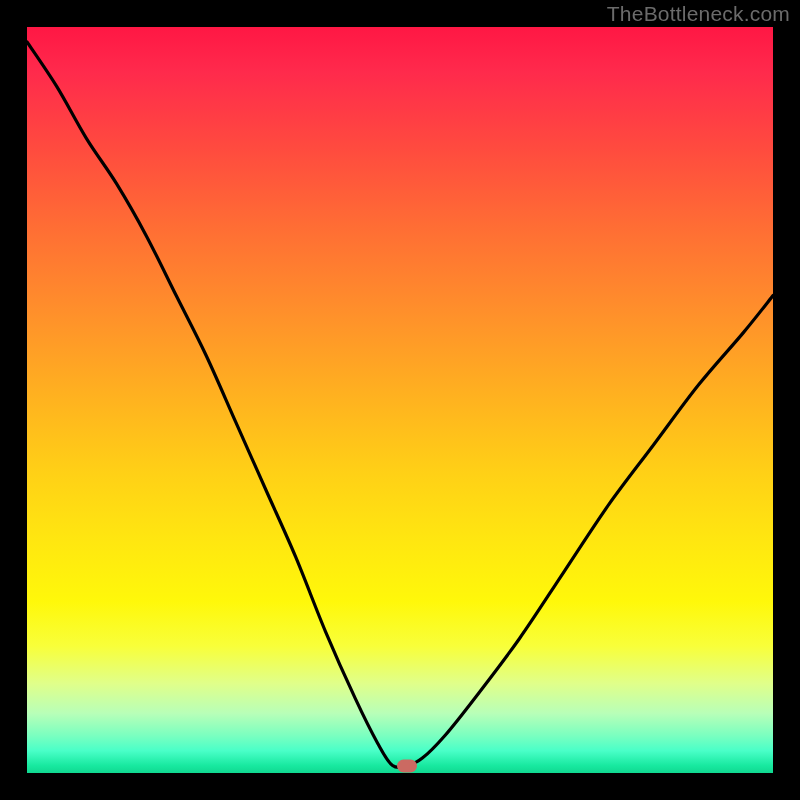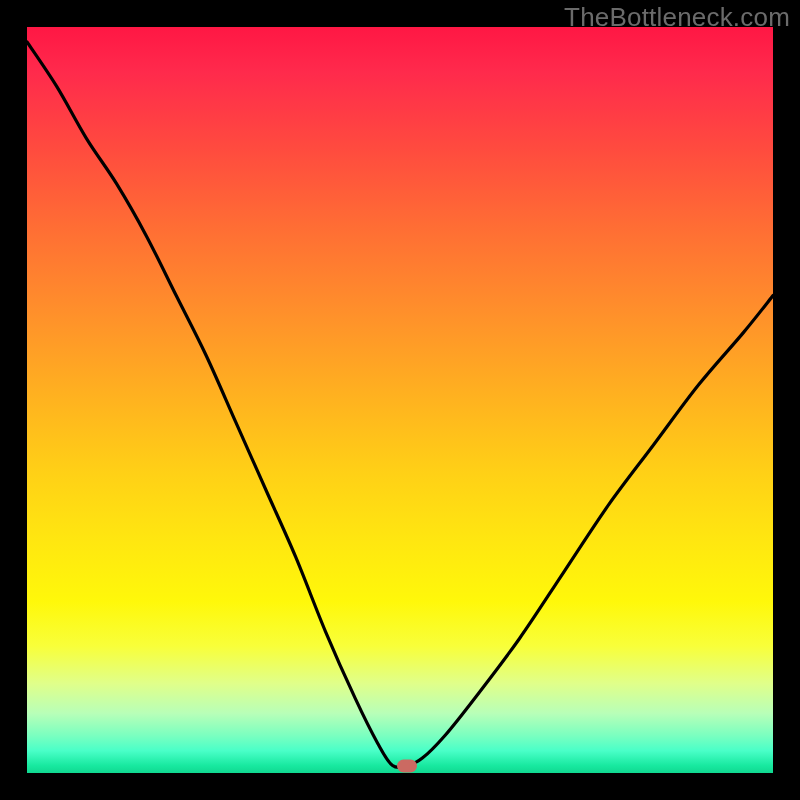--- a/index.html
+++ b/index.html
@@ -66,21 +66,21 @@
     height: 13px;
     border-radius: 7px;
     background: #cb6a62;
     transform: translate(-50%, -50%);
   }
   .watermark {
     position: absolute;
     top: 2px;
     right: 10px;
     color: #6b6b6b;
-    font-size: 26px;
+    font-size: 21px;
     font-weight: 500;
     letter-spacing: 0.2px;
   }
 </style>
 </head>
 <body>
 
 <div class="frame">
 
   <div class="plot-area">

